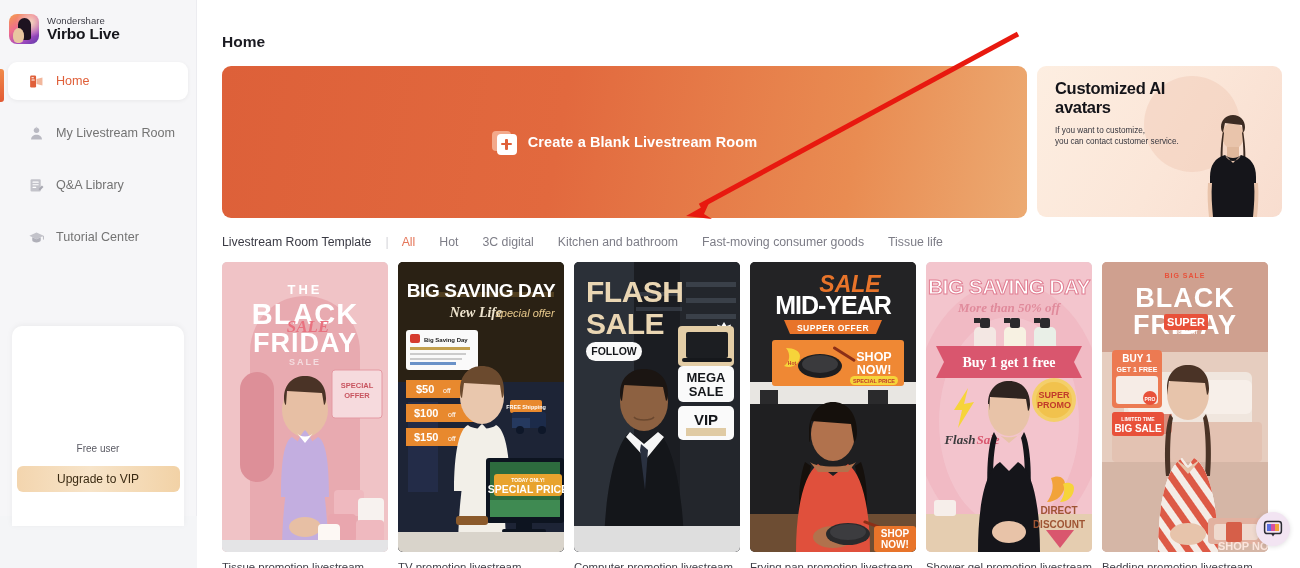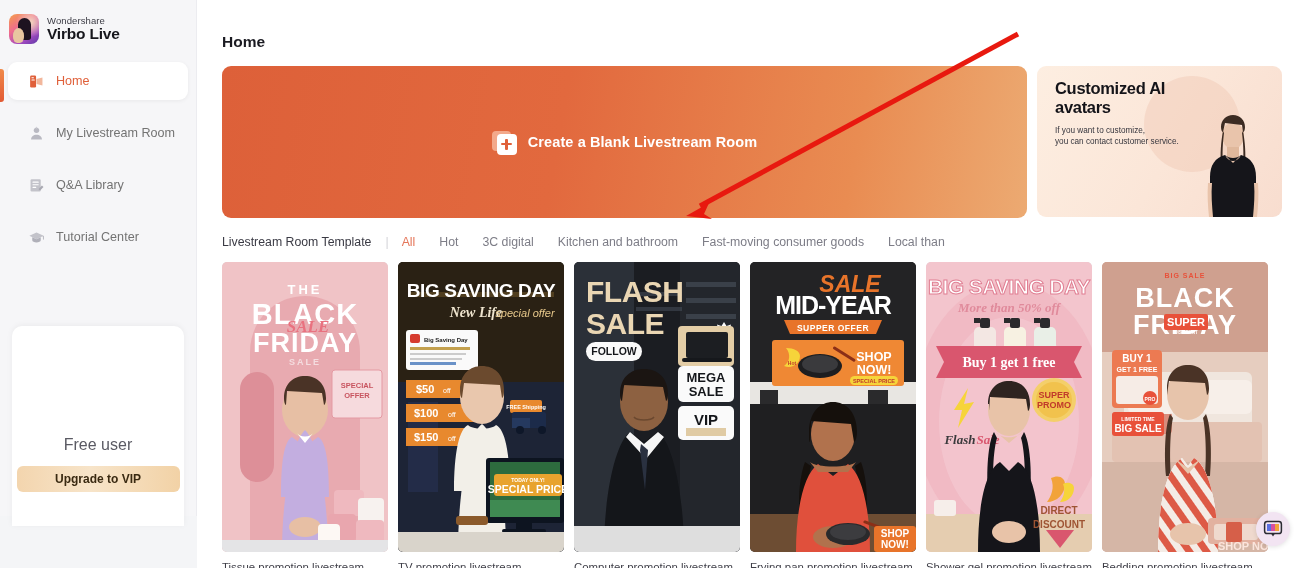--- a/index.html
+++ b/index.html
@@ -59,25 +59,25 @@
   .ico { width: 17px; height: 17px; flex: 0 0 17px; display: block; }
 
   .user-card {
     position: absolute; left: 12px; right: 12px; bottom: -10px;
     height: 200px; background: #ffffff;
     border-radius: 10px 10px 0 0;
     box-shadow: 0 -1px 6px rgba(0,0,0,.05);
     display: flex; flex-direction: column; align-items: center;
     justify-content: flex-end; padding-bottom: 34px;
   }
-  .free-user { font-size: 16px; color: #5a5a63; margin-bottom: 12px; }
+  .free-user { font-size: 10px; color: #5a5a63; margin-bottom: 12px; }
   .vip-btn {
     width: 163px; height: 26px; border-radius: 6px; border: none;
     background: linear-gradient(90deg,#f3d5ae 0%,#f7e4c9 45%,#f2d2a6 100%);
-    color: #3a2a12; font-size: 12px; font-weight: bold;
+    color: #3a2a12; font-size: 12px; font-weight: normal;
     font-family: "Liberation Sans", sans-serif; cursor: pointer;
   }
 
   
   .main { flex: 1; background: #ffffff; position: relative; padding: 0 0 0 25px; }
   .page-title { font-size: 15.5px; font-weight: bold; color: #1b1b22; padding-top: 33px; }
 
   .hero-row { display: flex; gap: 10px; margin-top: 15px; padding-right: 18px; }
   .hero-create {
     flex: 1 1 auto; height: 152px; border-radius: 9px;
@@ -261,21 +261,21 @@
     </div>
 
     <div class="filter-row">
       <span class="filter-label">Livestream Room Template</span>
       <span class="filter-sep">|</span>
       <span class="filter-tab active">All</span>
       <span class="filter-tab">Hot</span>
       <span class="filter-tab">3C digital</span>
       <span class="filter-tab">Kitchen and bathroom</span>
       <span class="filter-tab">Fast-moving consumer goods</span>
-      <span class="filter-tab">Local than</span>
+      <span class="filter-tab">Tissue life</span>
     </div>
 
     <div class="grid">
 
       <div class="card">
         <div class="thumb">
           <svg viewBox="0 0 166 290" width="166" height="290">
             <rect width="166" height="290" fill="#f0c3c6"></rect>
             <path d="M28 90c0-32 25-56 55-56s55 24 55 56v200H28z" fill="#e8aab0"></path>
             <rect x="18" y="110" width="34" height="110" rx="17" fill="#dd8f98"></rect>

